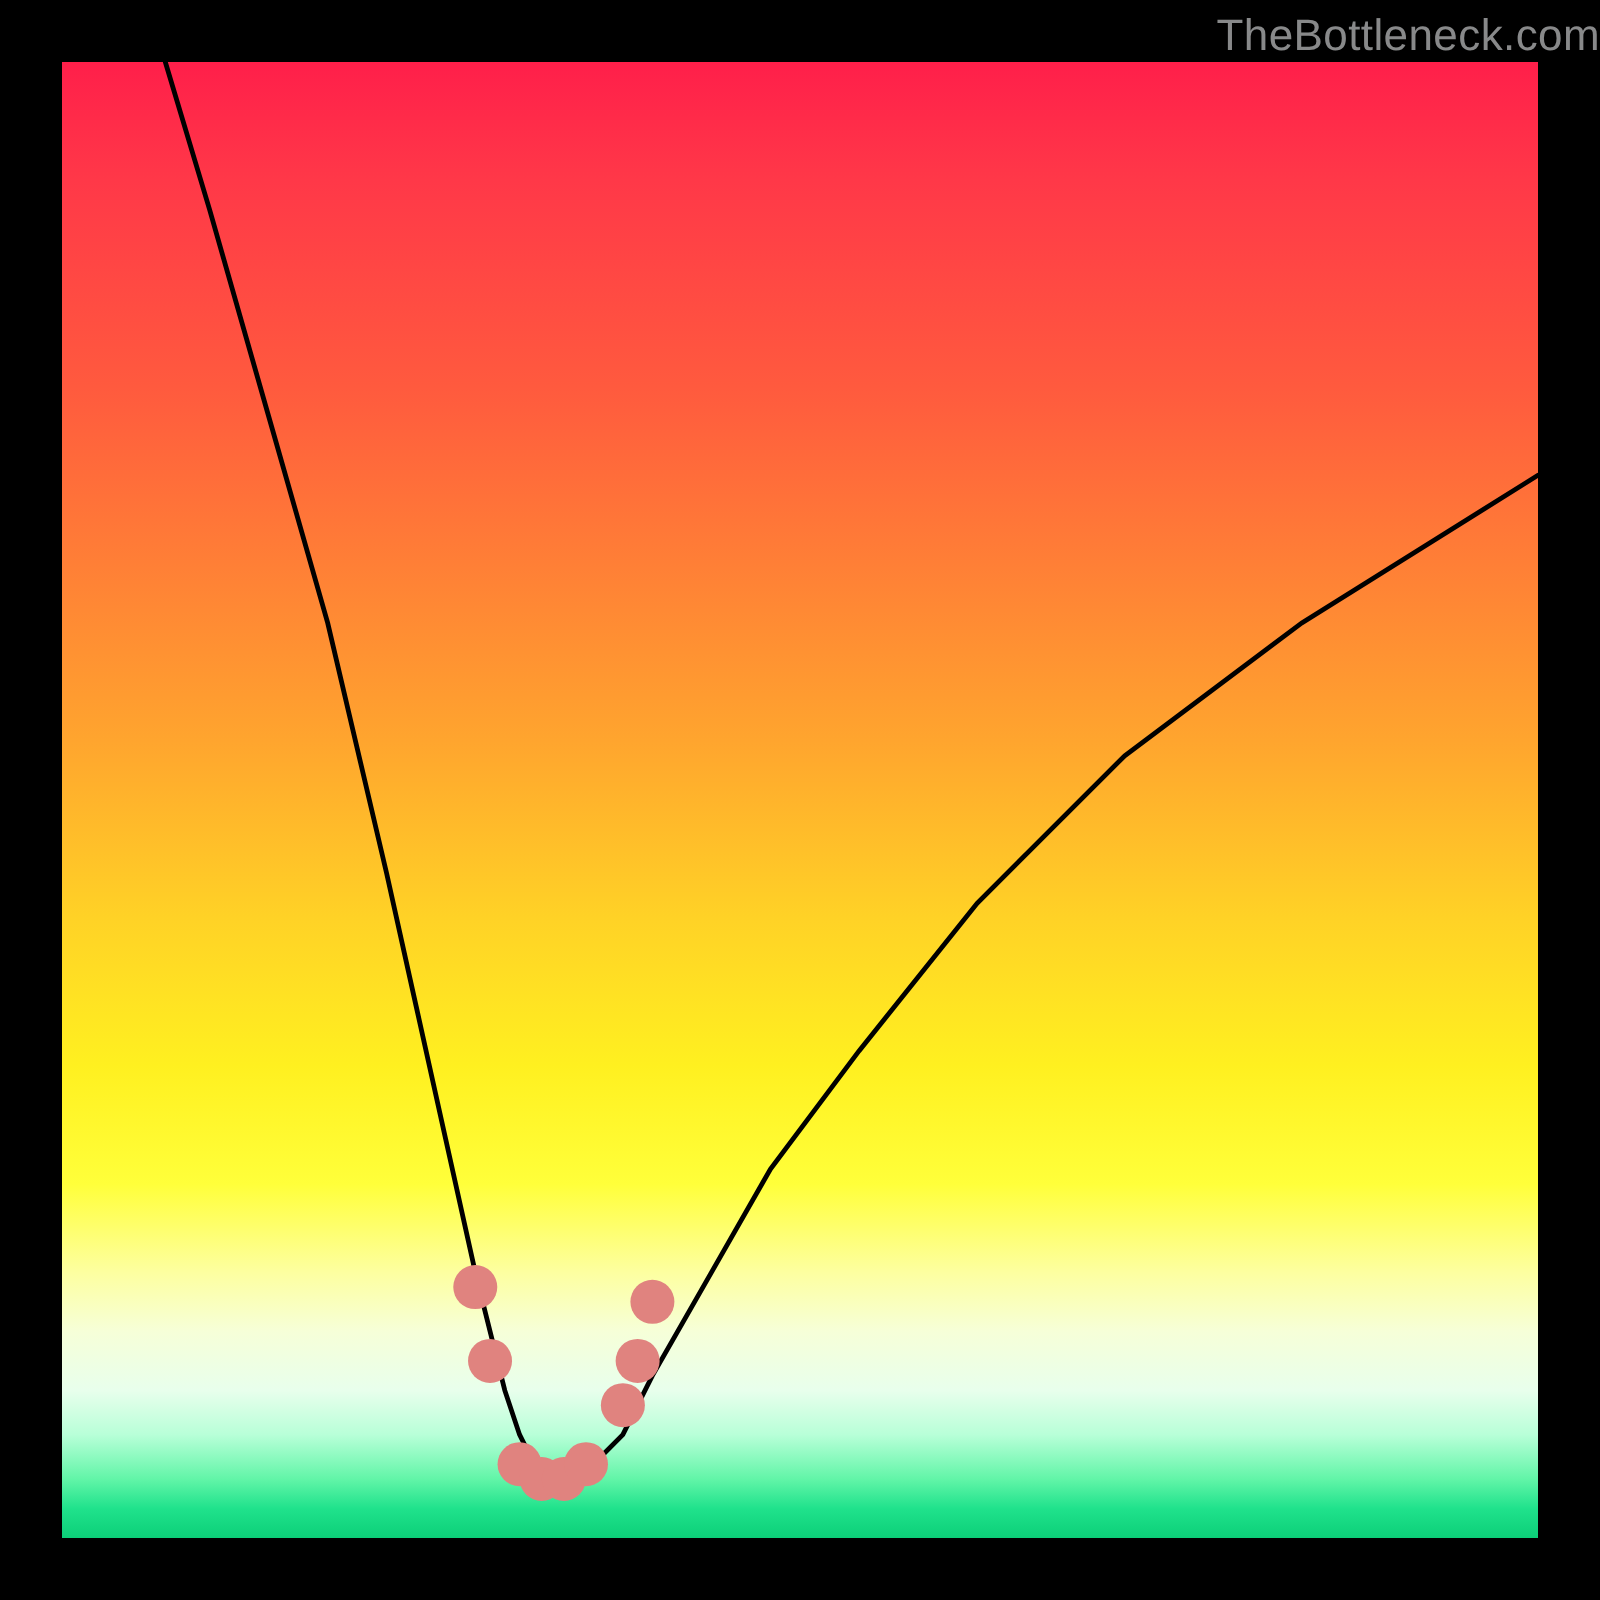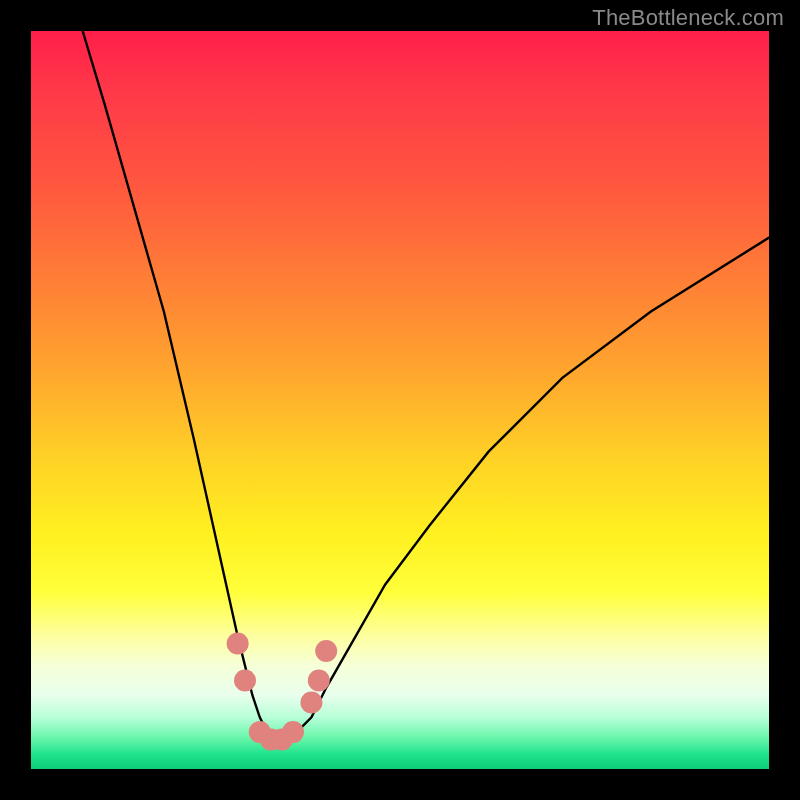--- a/index.html
+++ b/index.html
@@ -48,21 +48,21 @@
       #0ccf78 100%
     );
   }
   .curve-svg {
     position: absolute;
     inset: 0;
   }
   .watermark {
     position: absolute;
     top: 5px;
-    right: 16px;
+    right: 0;
     font-family: Arial, Helvetica, sans-serif;
     font-size: 22px;
     font-weight: 500;
     color: #88898a;
     letter-spacing: 0.2px;
   }
 </style>
 </head>
 <body>
 

